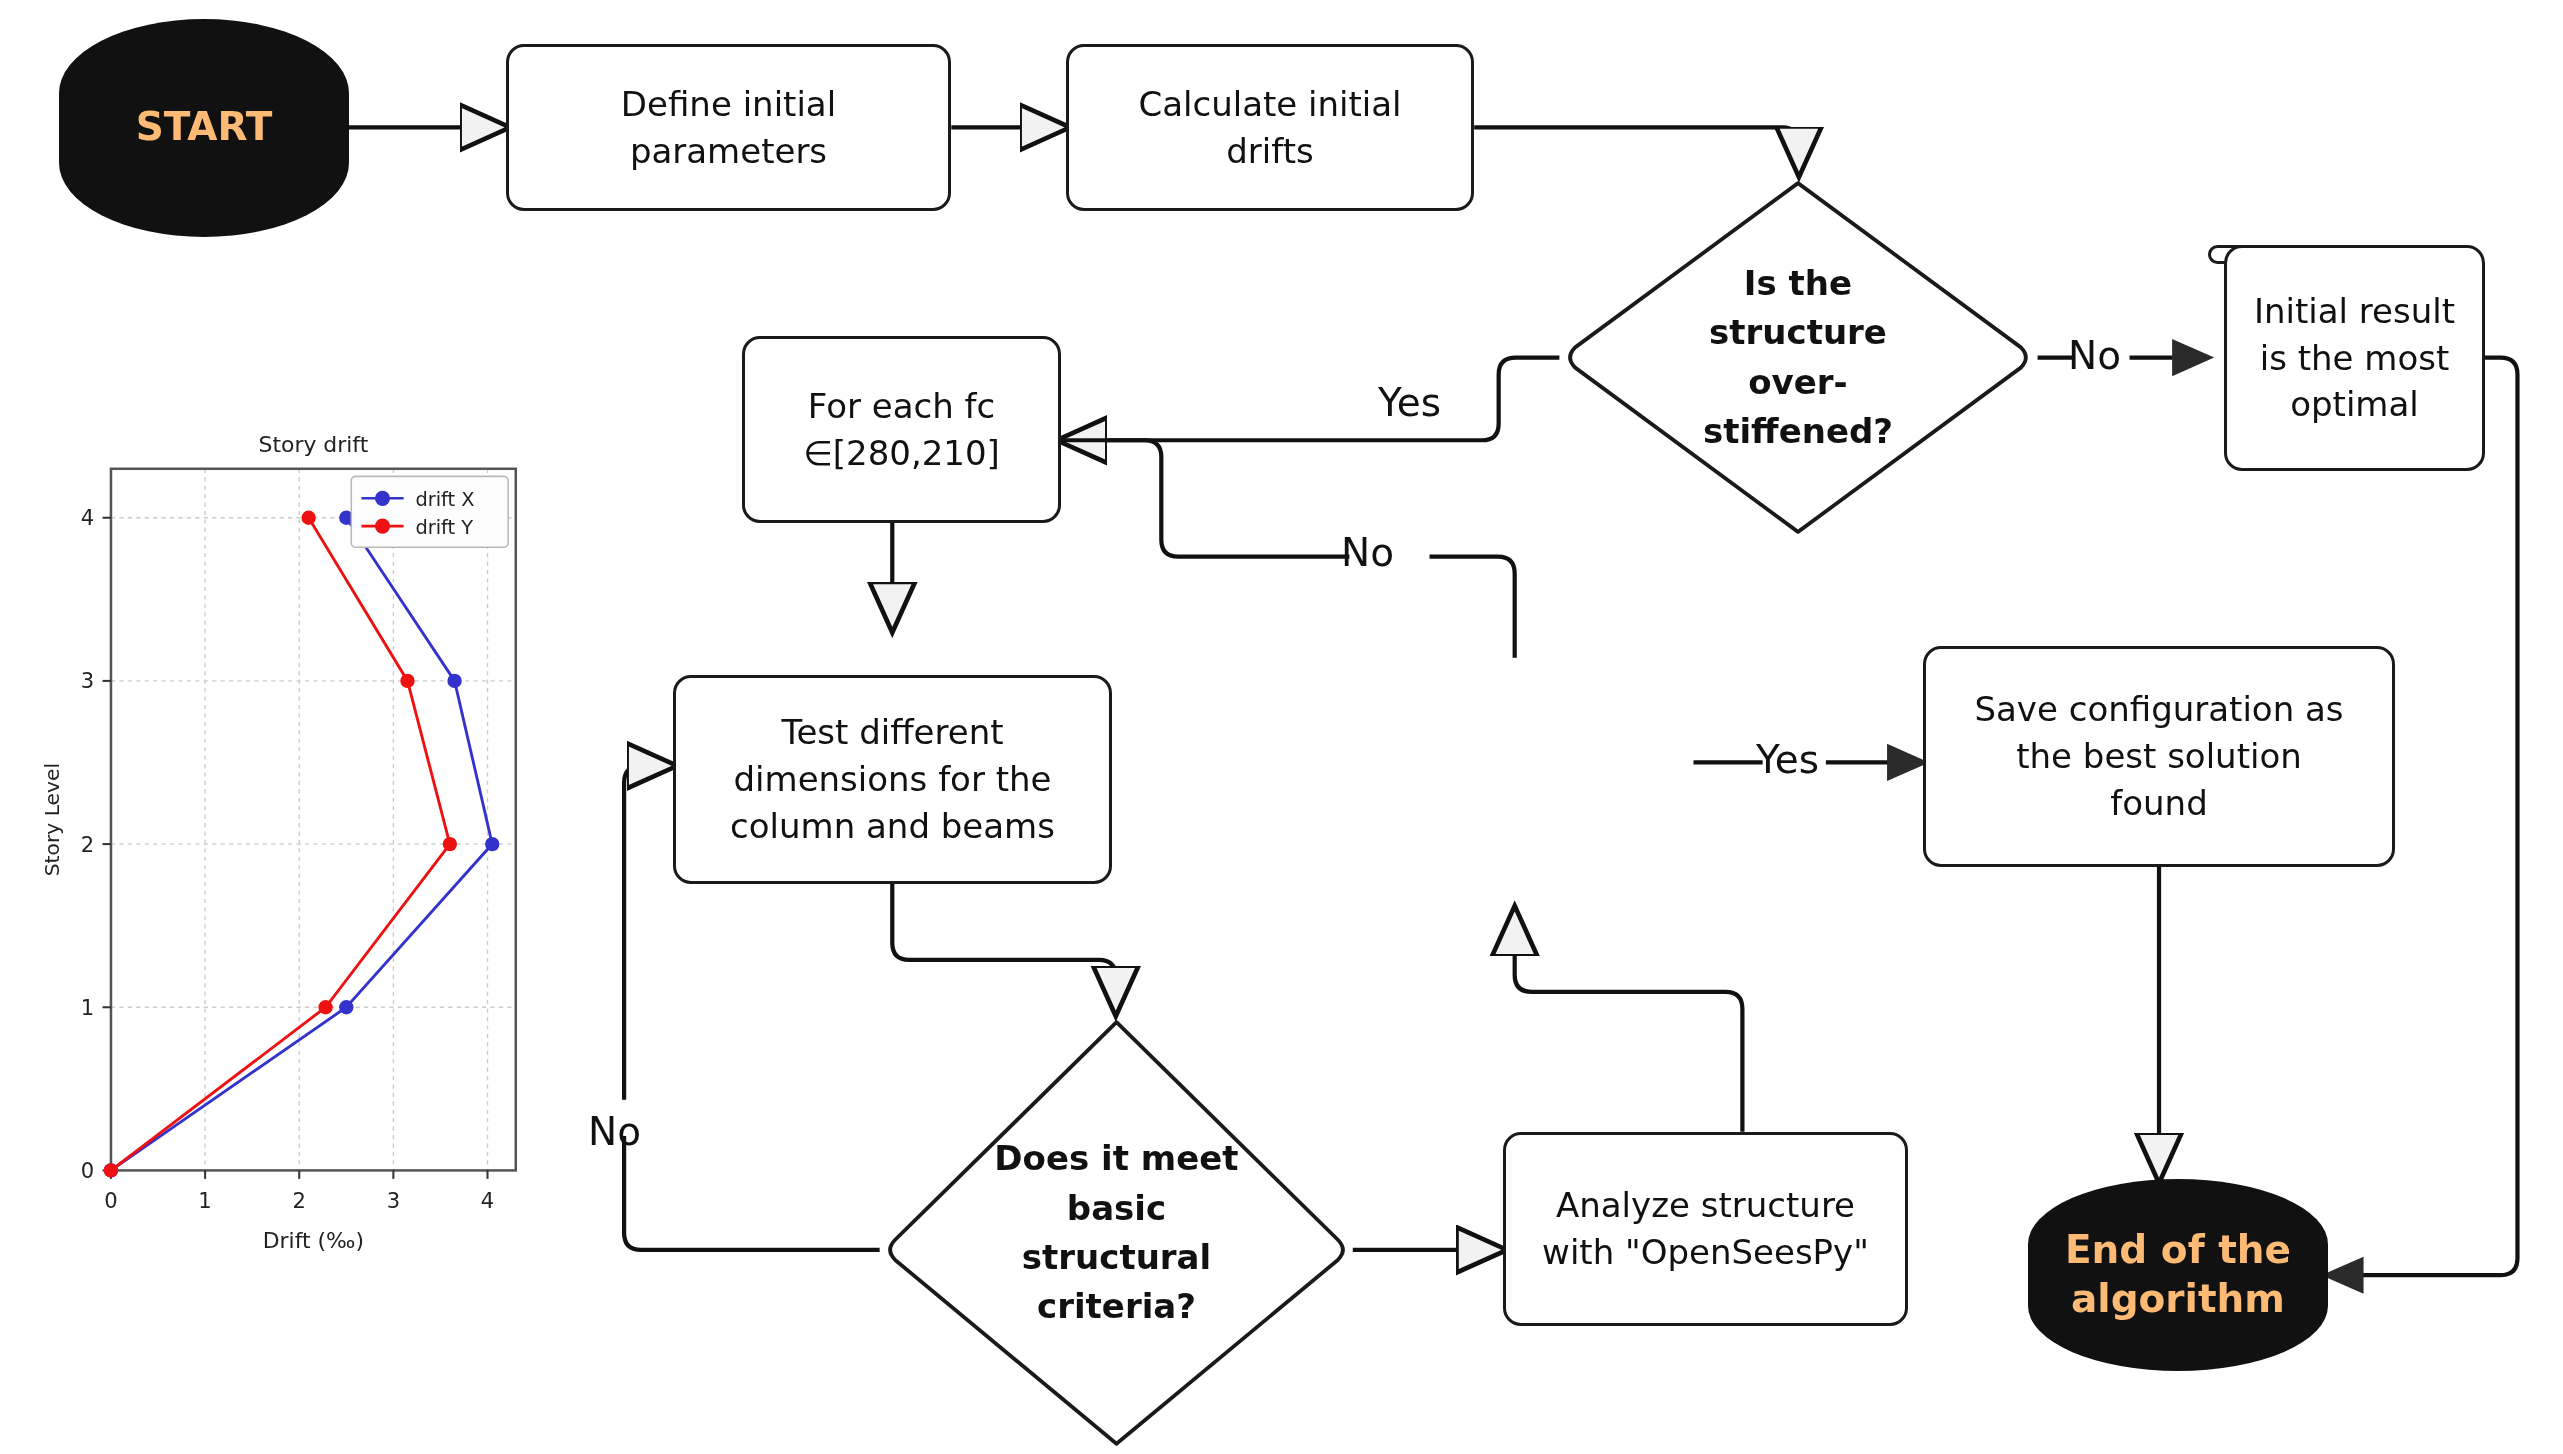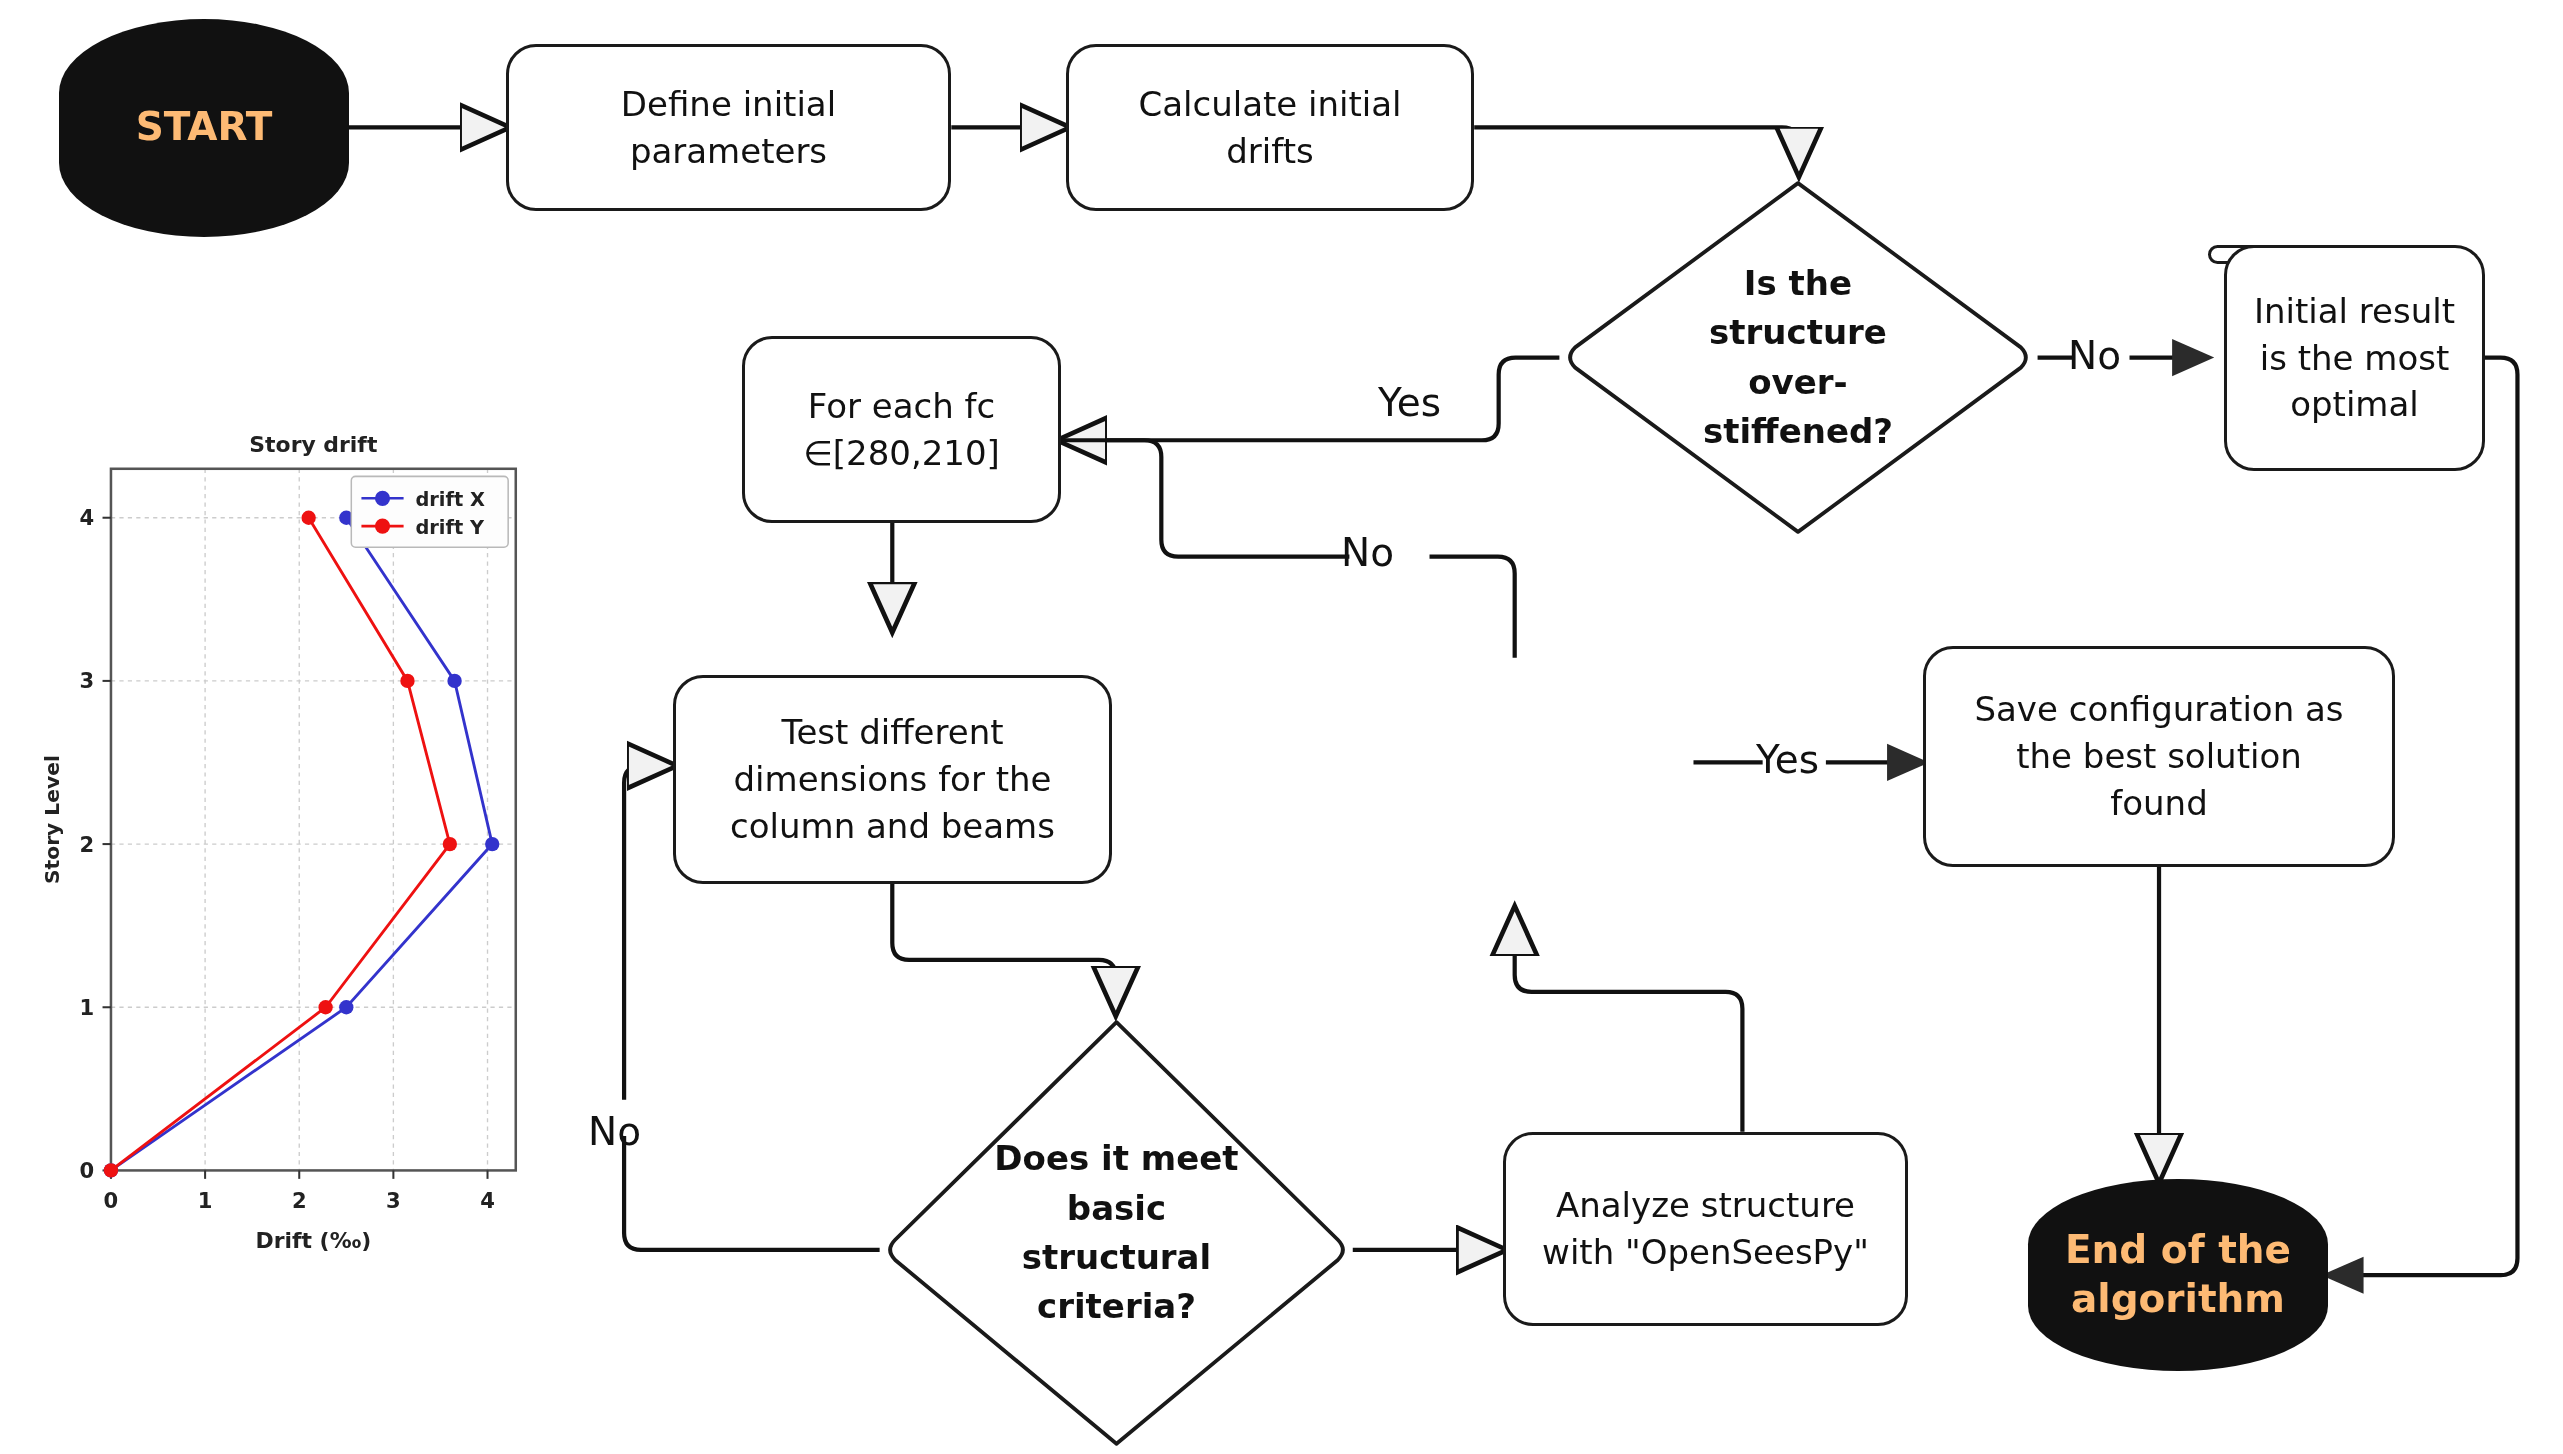--- a/index.html
+++ b/index.html
@@ -4,40 +4,40 @@
 <title>Flowchart</title>
 <style>
   html,body{margin:0;padding:0;background:#ffffff;}
   body{width:2563px;height:1454px;overflow:hidden;
        font-family:"DejaVu Sans", sans-serif;}
   #root{position:relative;width:2563px;height:1454px;background:#fff;}
 
   
   .node{position:absolute;box-sizing:border-box;display:flex;
         align-items:center;justify-content:center;text-align:center;}
-  .proc{border:3.4px solid #1a1a1a;border-radius:30px;background:#fff;
+  .proc{border:3.4px solid #1a1a1a;border-radius:18px;background:#fff;
         font-size:34px;line-height:1.38;color:#111;padding:6.7px 11.8px;}
   .term{background:#111;color:#fdba74;font-weight:bold;font-size:39px;
         line-height:1.25;border-radius:50% / 34%;}
   .diamond-wrap{position:absolute;}
   .diamond-wrap svg{position:absolute;left:0;top:0;overflow:visible;}
   .diamond-label{position:absolute;left:0;top:0;width:100%;height:100%;
         display:flex;align-items:center;justify-content:center;
         text-align:center;font-weight:bold;font-size:34px;line-height:1.45;
         color:#111;padding:0 12%;box-sizing:border-box;}
 
   
   .elabel{position:absolute;font-size:39px;color:#111;white-space:nowrap;}
 
   
   #edges{position:absolute;left:0;top:0;width:2563px;height:1454px;
          pointer-events:none;}
 
   
-  #chart{position:absolute;font-weight:bold;}
+  #chart{position:absolute;}
   .chart-svg{overflow:visible;}
 </style>
 </head>
 <body>
 
 <div id="root">
 
   <svg id="edges" viewBox="0 0 3039 1724">
     <defs>
       <marker id="ohead" markerWidth="14" markerHeight="14" refX="11" refY="6" orient="auto" markerUnits="strokeWidth">

